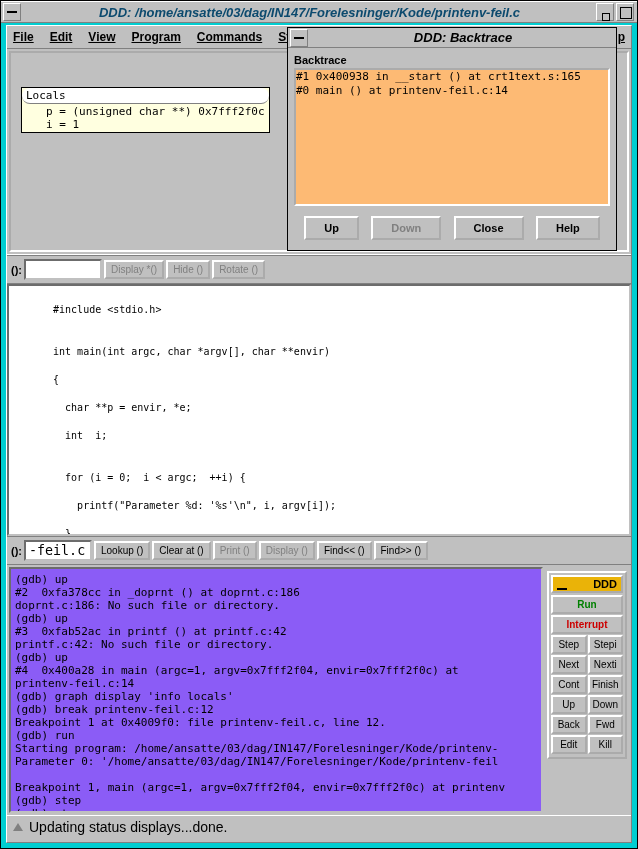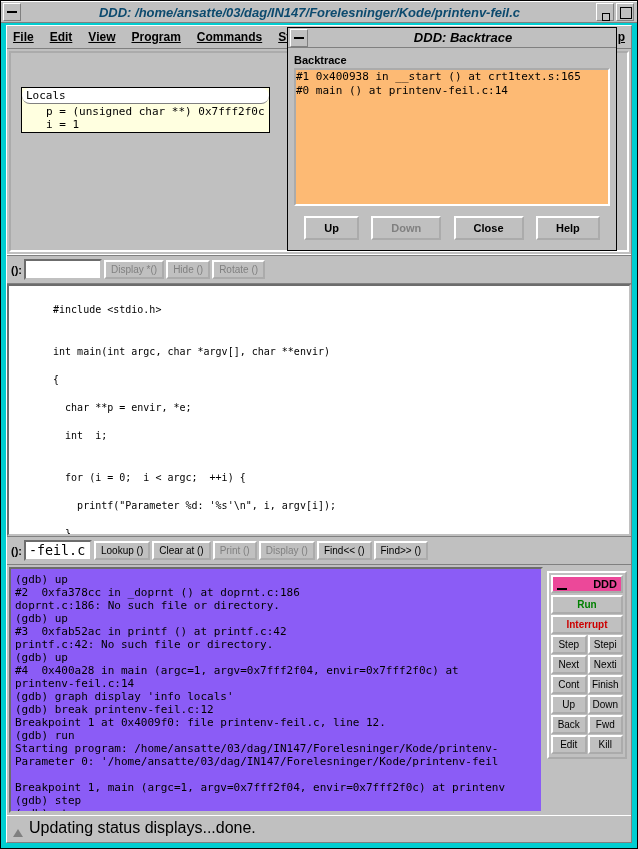--- a/index.html
+++ b/index.html
@@ -32,28 +32,28 @@
 .bt-titlebar { background: #c0c0c0; border-bottom: 1px solid #808080; height: 20px; display: flex; align-items: center; }
 .bt-title { flex: 1; text-align: center; font-weight: bold; font-style: italic; font-size: 13px; }
 .bt-client { background: #c0c0c0; padding: 6px; }
 .bt-label { font-weight: bold; font-size: 11px; margin-bottom: 2px; }
 .bt-list { background: #fdba74; border: 2px inset #fff; height: 138px; font-family: monospace; font-size: 11px; line-height: 14px; }
 .bt-buttons { display: flex; justify-content: space-around; padding: 10px 4px 4px; }
 .bt-buttons .btn { padding: 4px 18px; font-weight: bold; font-size: 11px; }
 .console-wrap { position: relative; background: #c0c0c0; }
 .console-area { height: 246px; background: #8b5cf6; border: 2px inset #c0c0c0; margin: 2px 88px 2px 2px; font-family: monospace; font-size: 11px; padding: 4px; line-height: 13px; white-space: pre; overflow: hidden; }
 .cmd-panel { position: absolute; right: 4px; top: 4px; width: 80px; background: #c0c0c0; border: 2px outset #fff; padding: 2px; }
-.cmd-panel-title { background: #ec4899; border: 2px outset #fff; text-align: right; font-weight: bold; padding: 1px 4px; font-size: 11px; margin-bottom: 2px; display: flex; justify-content: space-between; align-items: flex-end; }
+.cmd-panel-title { background: #eab308; border: 2px outset #fff; text-align: right; font-weight: bold; padding: 1px 4px; font-size: 11px; margin-bottom: 2px; display: flex; justify-content: space-between; align-items: flex-end; }
 .cmd-panel-title .dash { width: 10px; height: 2px; background: #000; }
 .cmd-btn-row { display: flex; gap: 1px; margin-bottom: 1px; }
 .cmd-btn { flex: 1; background: #c0c0c0; border: 2px outset #fff; font-size: 10px; text-align: center; padding: 2px 0; cursor: pointer; }
 .cmd-btn.full { width: 100%; }
 .cmd-btn.green { color: #008000; font-weight: bold; }
 .cmd-btn.red { color: #cc0000; font-weight: bold; }
-.statusbar { background: #c0c0c0; border-top: 1px solid #fff; padding: 3px 6px; font-size: 16px; display: flex; align-items: flex-end; gap: 6px; }
+.statusbar { background: #c0c0c0; border-top: 1px solid #fff; padding: 3px 6px; font-size: 14px; display: flex; align-items: center; gap: 6px; }
 .status-tri { width: 0; height: 0; border-left: 5px solid transparent; border-right: 5px solid transparent; border-bottom: 8px solid #808080; }
 </style>
 </head>
 <body>
 
 <div class="window-outer">
   <div class="titlebar">
     <div class="title-sysmenu"></div>
     <div class="title-text">DDD: /home/ansatte/03/dag/IN147/Forelesninger/Kode/printenv-feil.c</div>
     <div class="title-btns">

